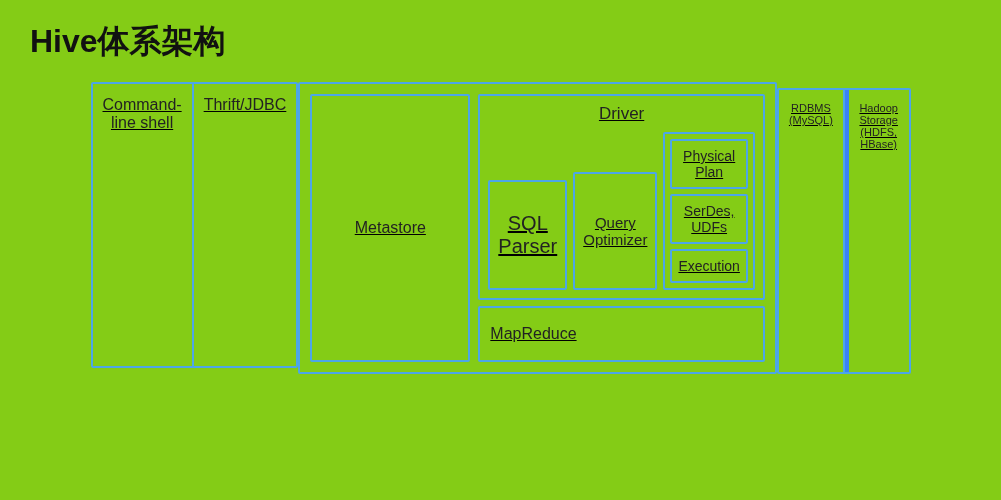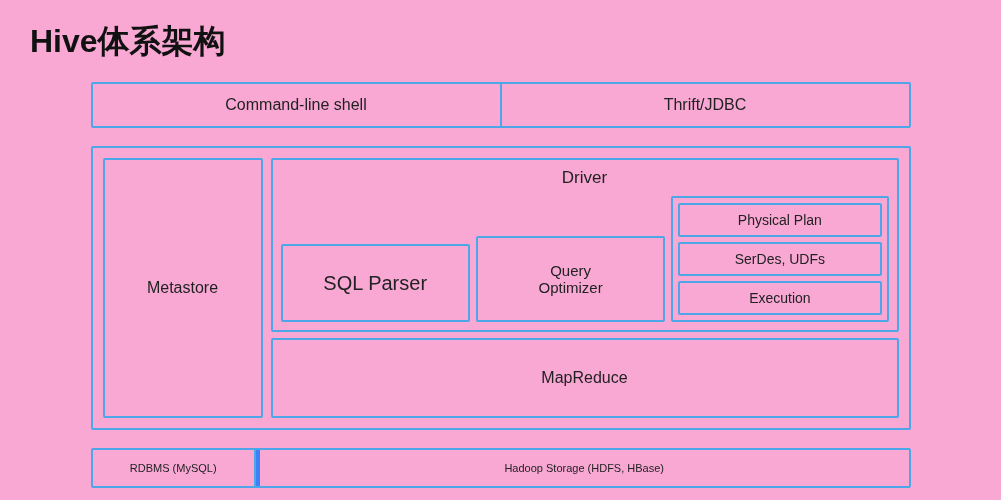--- a/index.html
+++ b/index.html
@@ -13,36 +13,37 @@
       height: 500px;
       background: #ffffff;
       font-family: Arial, sans-serif;
       overflow: hidden;
     }
 
     .page {
       width: 1001px;
       height: 500px;
       padding: 20px 30px;
-      background: #f9a8d4;
+      background: #84cc16;
     }
 
     .title {
       font-size: 32px;
       font-weight: bold;
       color: #111;
       margin-bottom: 18px;
     }
 
     .diagram {
       display: flex;
-      flex-direction: column;
-      gap: 12px;
+      flex-direction: row;
+      gap: 0;
       width: 820px;
       margin: 0 auto;
+      text-decoration: underline;
     }
 
     
     .row1 {
       display: flex;
       border: 2px solid #4da6e8;
       border-radius: 2px;
       margin-bottom: 6px;
     }
 
@@ -179,22 +180,22 @@
     .right-driver-container {
       flex: 1;
       display: flex;
       flex-direction: column;
       gap: 6px;
     }
 
     .mapreduce-box {
       border: 2px solid #4da6e8;
       border-radius: 2px;
-      text-align: center;
-      padding: 29px 10px;
+      text-align: left;
+      padding: 17px 10px;
       font-size: 16px;
       color: #222;
     }
   </style>
 </head>
 <body>
 
 <div class="page">
   <div class="title">Hive体系架构</div>
 

